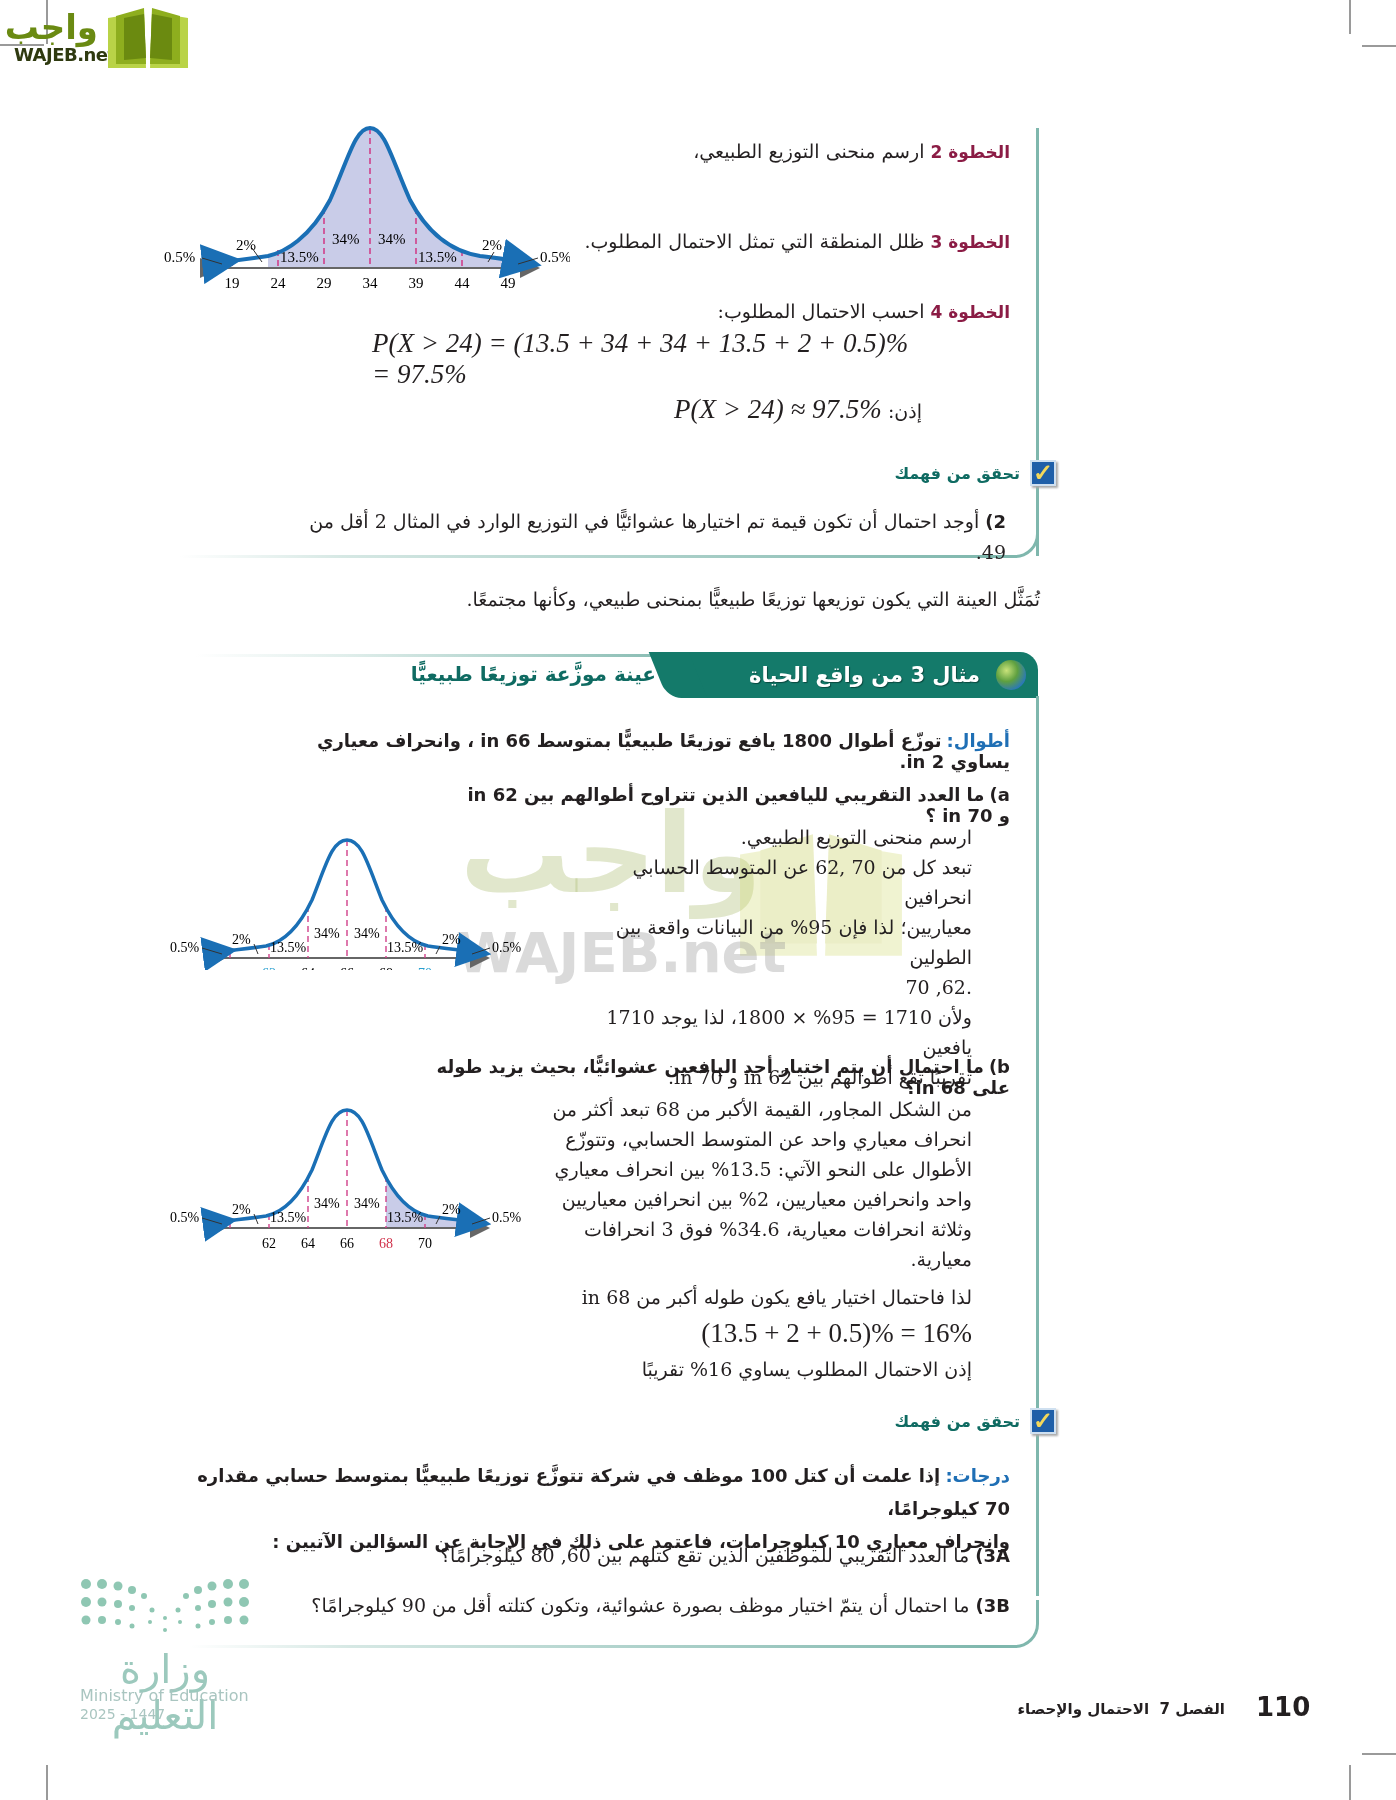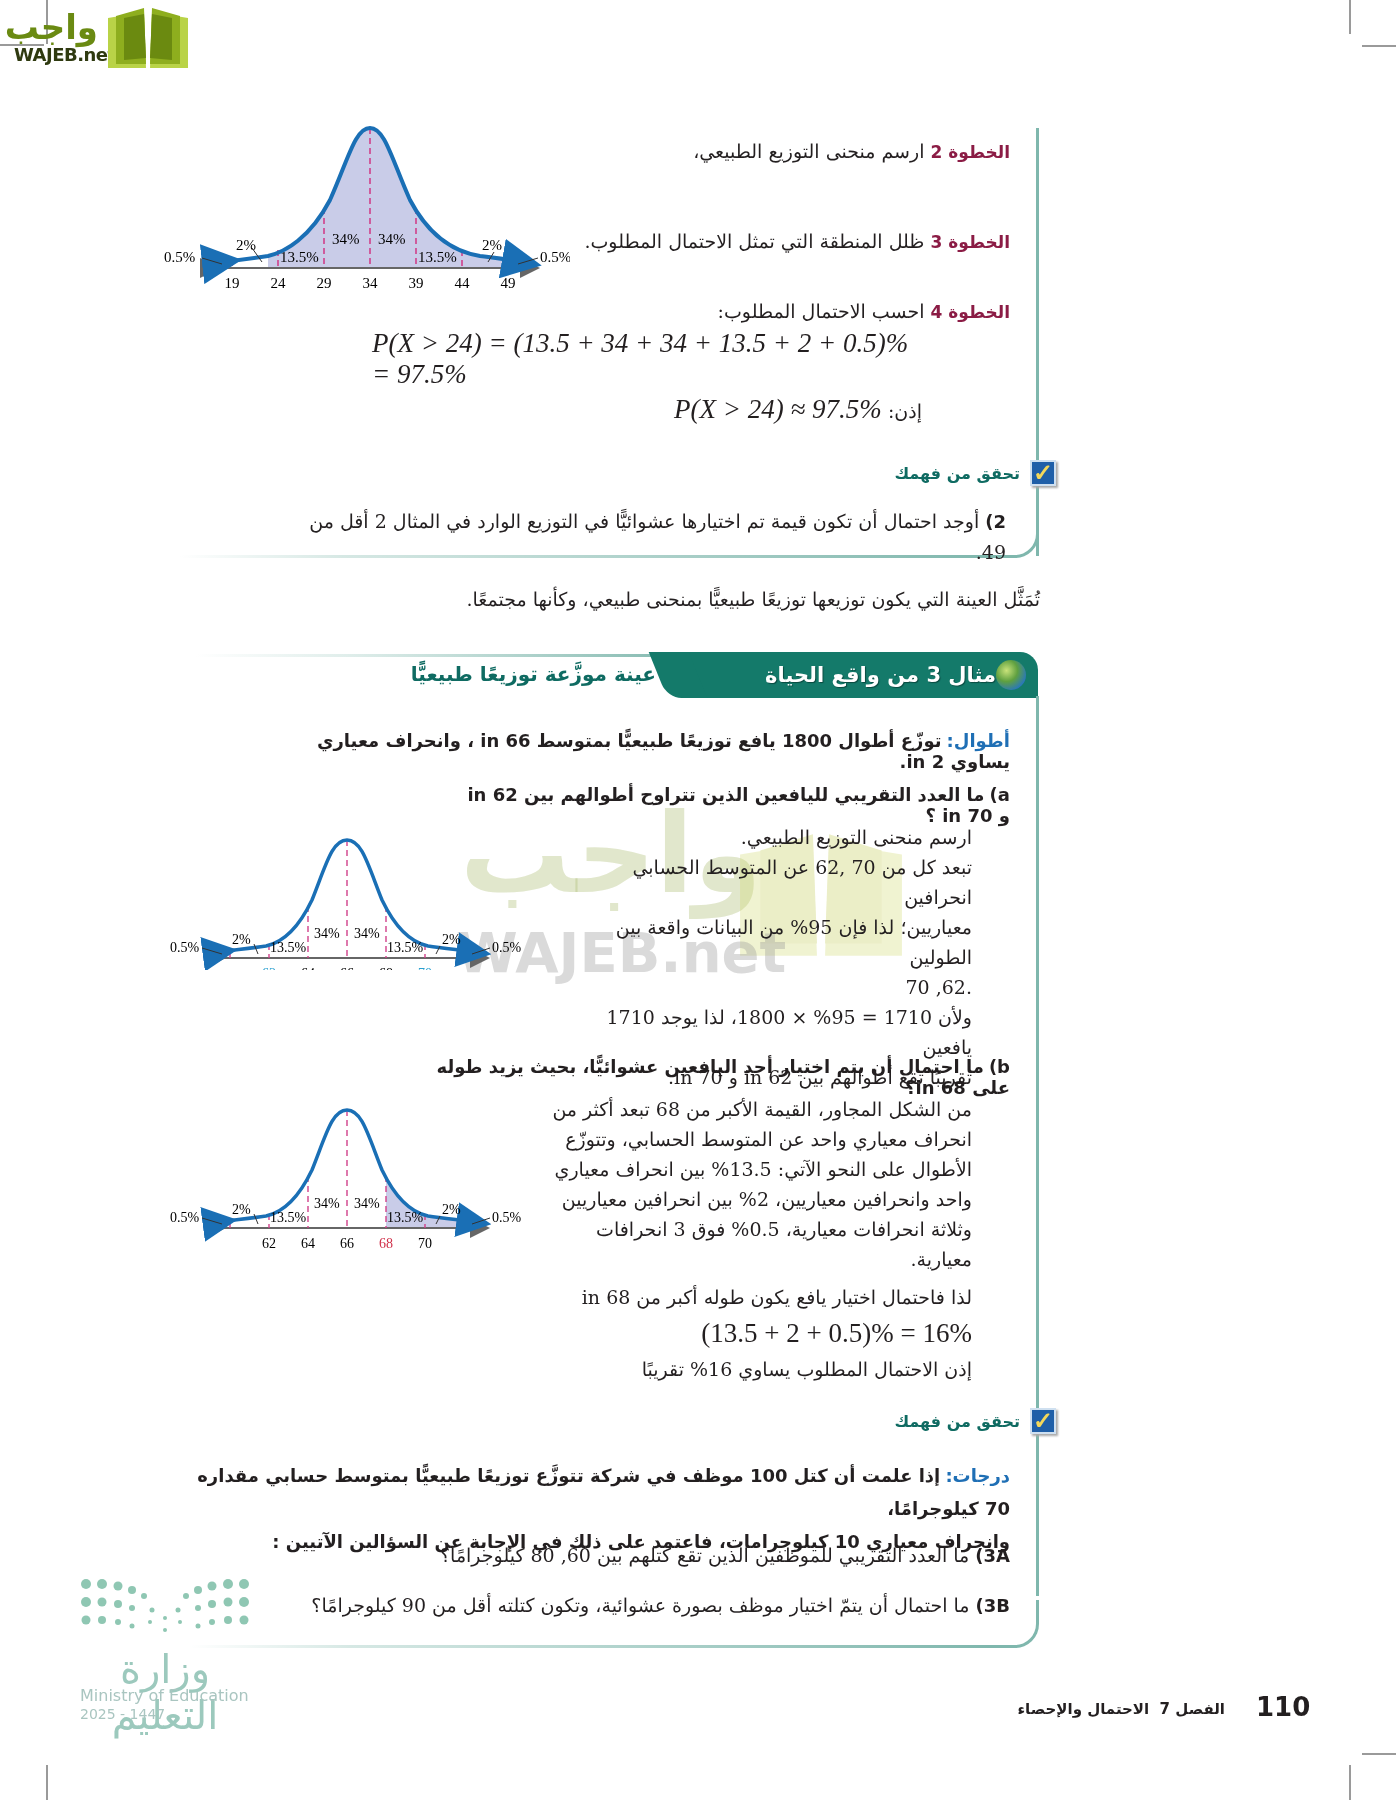--- a/index.html
+++ b/index.html
@@ -146,21 +146,21 @@
 </div>
 <div class="abs rtl body-text" style="left:290px; top:506px; width:716px;">
   <span class="bold-q">2)</span> <span>أوجد احتمال أن تكون قيمة تم اختيارها عشوائيًّا في التوزيع الوارد في المثال 2 أقل من 49.</span>
 </div>
 
 <div class="abs rtl body-text" style="left:300px; top:584px; width:740px;">تُمَثَّل العينة التي يكون توزيعها توزيعًا طبيعيًّا بمنحنى طبيعي، وكأنها مجتمعًا.</div>
 
 <div class="frame-h" style="left:196px; top:654px; width:500px; background: linear-gradient(to left, #7fb7ad, #e0eeeb 70%, rgba(255,255,255,0));"></div>
 <div class="banner" style="left:686px; top:652px; width:352px;">
   <div class="abs" style="left:-28px; top:0; width:40px; height:46px; background:#147a6a; transform:skewX(22deg); border-radius:0 0 0 14px;"></div>
-  <div class="abs rtl" style="right:12px; top:8px; display:flex; align-items:center; gap:0;">
+  <div class="abs rtl" style="right:12px; top:8px; display:flex; align-items:center; gap:16px;">
     <span class="globe"></span>
     <span class="banner-title">مثال 3 من واقع الحياة</span>
   </div>
 </div>
 <div class="abs rtl banner-sub" style="left:390px; top:662px; width:266px;">عينة موزَّعة توزيعًا طبيعيًّا</div>
 <div class="frame-v" style="left:1036px; top:696px; height:900px;"></div>
 
 <div class="abs rtl" style="left:280px; top:730px; width:730px;">
   <span class="label-blue">أطوال:</span>
   <span class="bold-q">توزّع أطوال 1800 يافع توزيعًا طبيعيًّا بمتوسط 66 in ، وانحراف معياري يساوي 2 in.</span>
@@ -234,21 +234,21 @@
 
 <div class="abs rtl" style="left:400px; top:1056px; width:610px;">
   <span class="bold-q">b)</span>
   <span class="bold-q">ما احتمال أن يتم اختيار أحد اليافعين عشوائيًّا، بحيث يزيد طوله على 68 in؟</span>
 </div>
 <div class="abs rtl body-text" style="left:540px; top:1094px; width:432px;">
   <div>من الشكل المجاور، القيمة الأكبر من 68 تبعد أكثر من</div>
   <div>انحراف معياري واحد عن المتوسط الحسابي، وتتوزّع</div>
   <div>الأطوال على النحو الآتي: 13.5% بين انحراف معياري</div>
   <div>واحد وانحرافين معياريين، 2% بين انحرافين معياريين</div>
-  <div>وثلاثة انحرافات معيارية، 0.5% فوق 3 انحرافات معيارية.</div>
+  <div>وثلاثة انحرافات معيارية، 34.6% فوق 3 انحرافات معيارية.</div>
   <div style="height:8px;"></div>
   <div>لذا فاحتمال اختيار يافع يكون طوله أكبر من  68 in</div>
   <div style="height:6px;"></div>
   <div class="math" style="direction:ltr; text-align:right;">(13.5 + 2 + 0.5)% = 16%</div>
   <div style="height:6px;"></div>
   <div>إذن الاحتمال المطلوب يساوي 16% تقريبًا</div>
 </div>
 
 <svg class="abs" style="left:160px; top:1070px;" width="380" height="180" viewBox="0 0 380 180">
   <defs>

